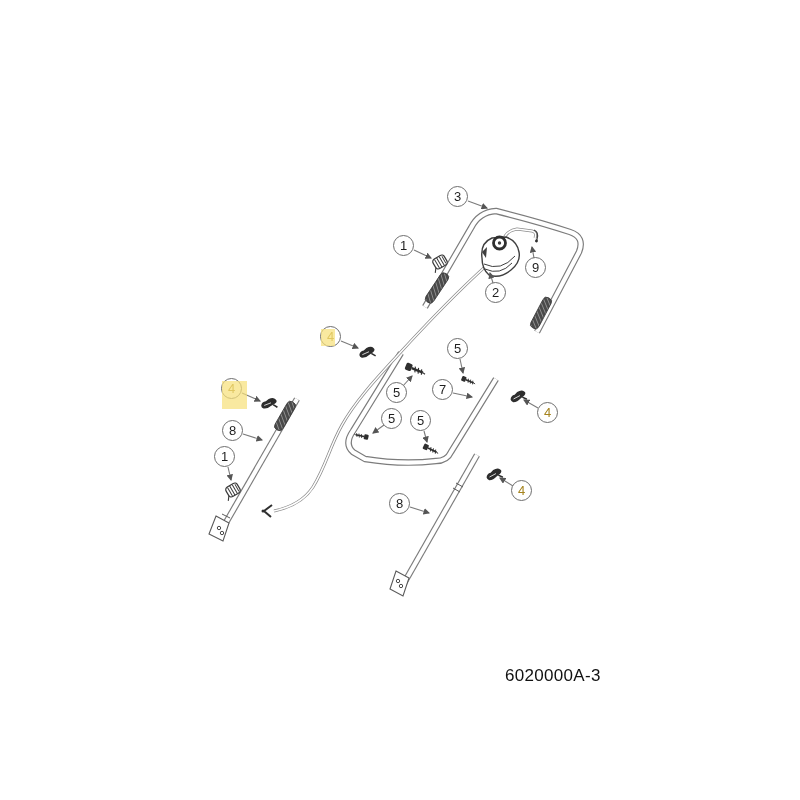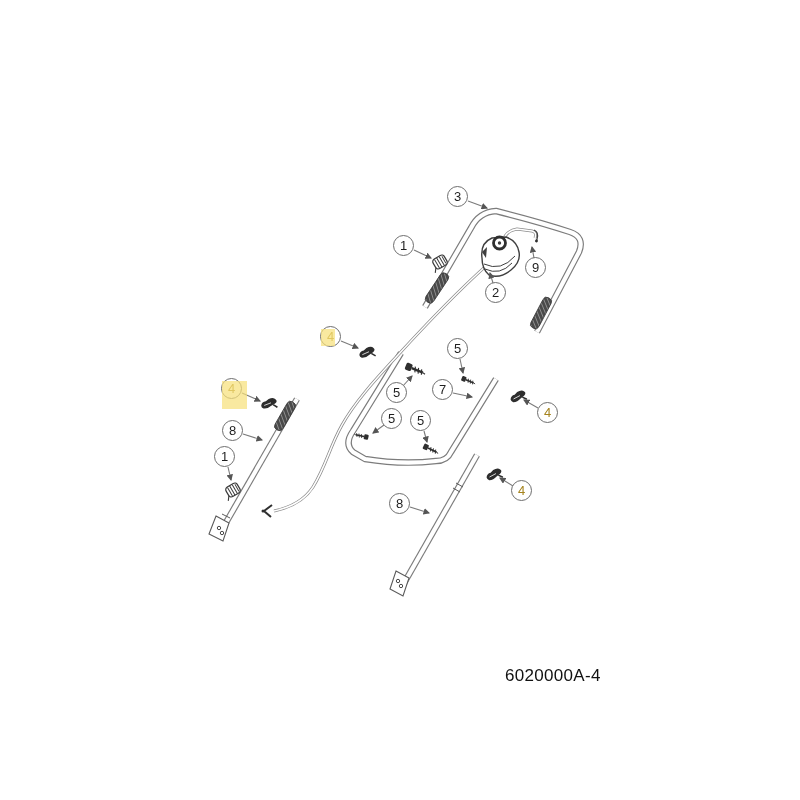--- a/index.html
+++ b/index.html
@@ -203,15 +203,15 @@
   <div class="callout" style="left:389px;top:493px">
       <span>8</span>
     </div>
   <div class="callout item4" style="left:511px;top:480px">
       <span>4</span>
     </div>
 
   <div class="hl" style="left:321px;top:329px;width:14px;height:17px"></div>
   <div class="hl" style="left:222px;top:381px;width:25px;height:28px"></div>
 
-  <div class="partnum">6020000A-4</div>
+  <div class="partnum">6020000A-3</div>
 
 </div>
 
 </body></html>

